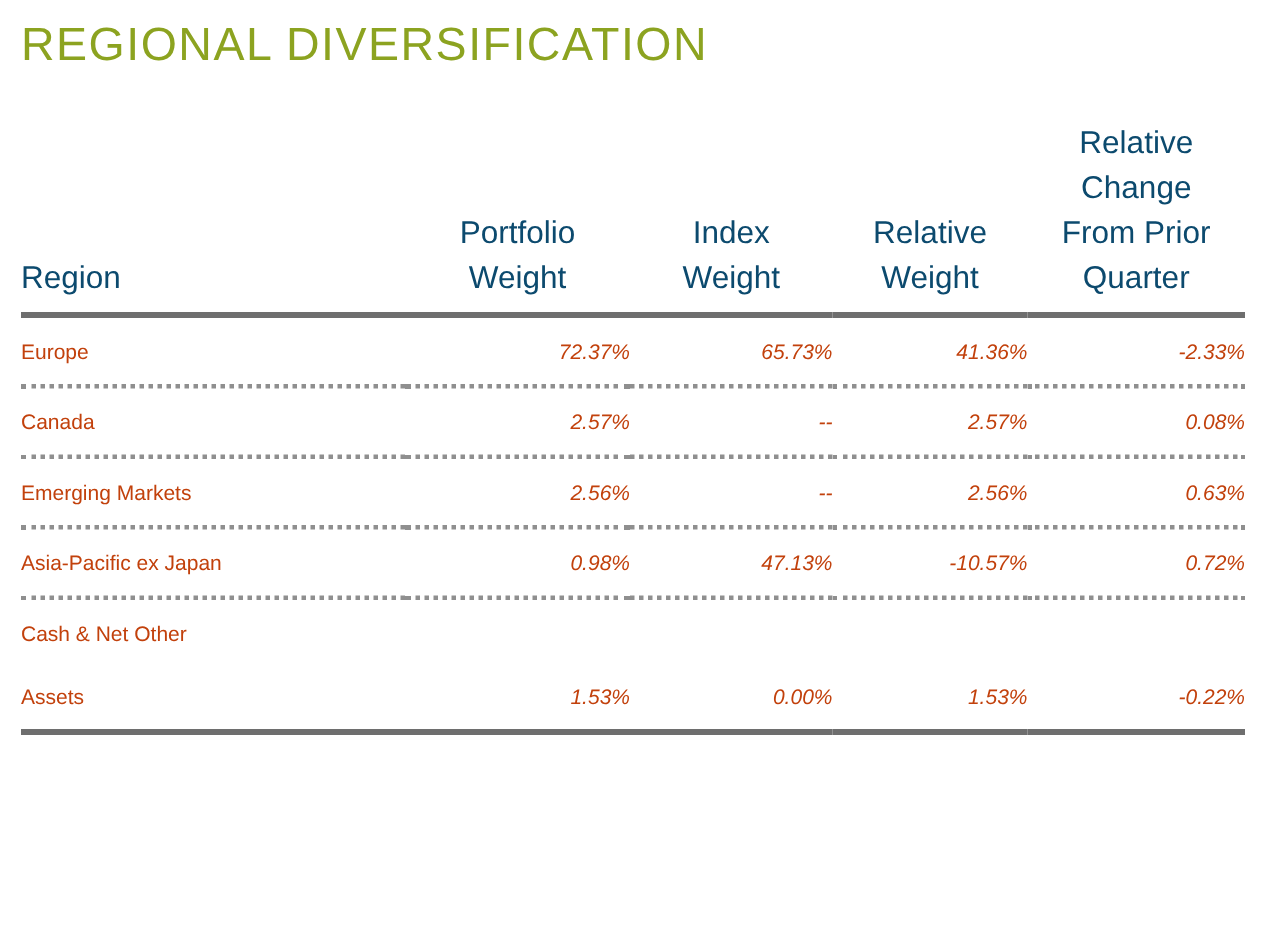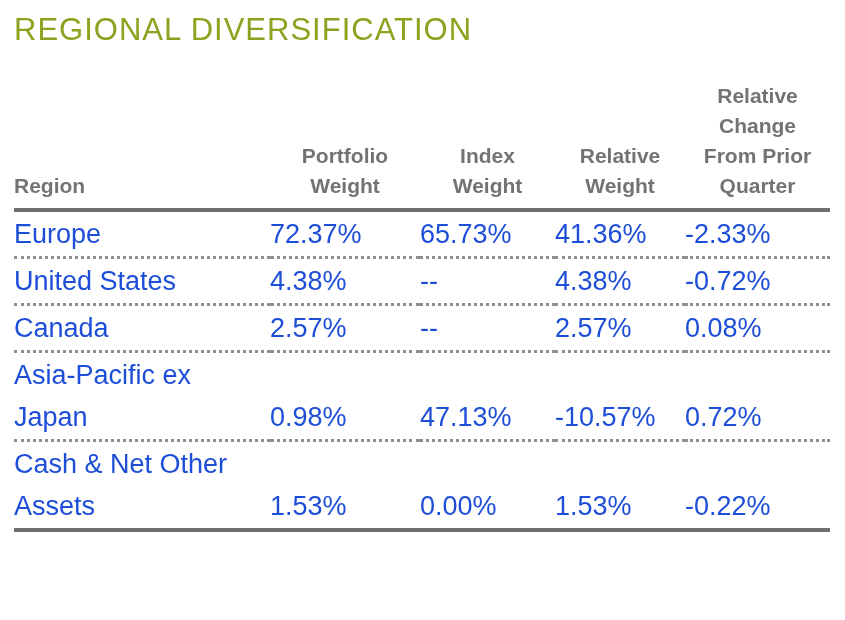--- a/index.html
+++ b/index.html
@@ -32,42 +32,42 @@
     border-bottom: 4px solid #6E6E6E;
   }
   col.c-region   { width: 256px; }
   col.c-port     { width: 150px; }
   col.c-index    { width: 135px; }
   col.c-rel      { width: 130px; }
   col.c-change   { width: 145px; }
 
   thead th {
     font-size: 21px;
-    font-weight: 700;
-    color: #737373;
+    font-weight: 400;
+    color: #0c4a6e;
     vertical-align: bottom;
     line-height: 30px;
     padding: 0 0 7px 0;
     white-space: pre-line;
     border-bottom: 4px solid #6E6E6E;
   }
   thead th.region-h { text-align: left; margin-left: 48px; }
   thead th.num-h    { text-align: center; }
 
   tbody td {
-    font-size: 27px;
+    font-size: 14px;
     font-weight: 400;
-    color: #1d4ed8;
+    color: #c2410c;
     line-height: 42px;
     padding: 1px 0;
     vertical-align: bottom;
     white-space: pre-line;
   }
   tbody td.region { text-align: left; }
-  tbody td.num    { text-align: left; }
+  tbody td.num    { text-align: right; font-style: italic; }
   tbody tr + tr td {
     border-top: 3px dotted #8F8F8F;
   }
 </style>
 </head>
 <body>
 
 <div class="page">
 
   <h1 class="page-title">REGIONAL DIVERSIFICATION</h1>
@@ -98,36 +98,36 @@
     <tbody>
   <tr>
     <td class="region">Europe</td>
     <td class="num">72.37%</td>
     <td class="num">65.73%</td>
     <td class="num">41.36%</td>
     <td class="num">-2.33%</td>
   </tr>
 
 
-  <tr>
-    <td class="region">United States</td>
-    <td class="num">4.38%</td>
-    <td class="num">--</td>
-    <td class="num">4.38%</td>
-    <td class="num">-0.72%</td>
-  </tr>
 
   <tr>
     <td class="region">Canada</td>
     <td class="num">2.57%</td>
     <td class="num">--</td>
     <td class="num">2.57%</td>
     <td class="num">0.08%</td>
   </tr>
 
+  <tr>
+    <td class="region">Emerging Markets</td>
+    <td class="num">2.56%</td>
+    <td class="num">--</td>
+    <td class="num">2.56%</td>
+    <td class="num">0.63%</td>
+  </tr>
 
   <tr>
     <td class="region">Asia-Pacific ex Japan</td>
     <td class="num">0.98%</td>
     <td class="num">47.13%</td>
     <td class="num">-10.57%</td>
     <td class="num">0.72%</td>
   </tr>
 
 

